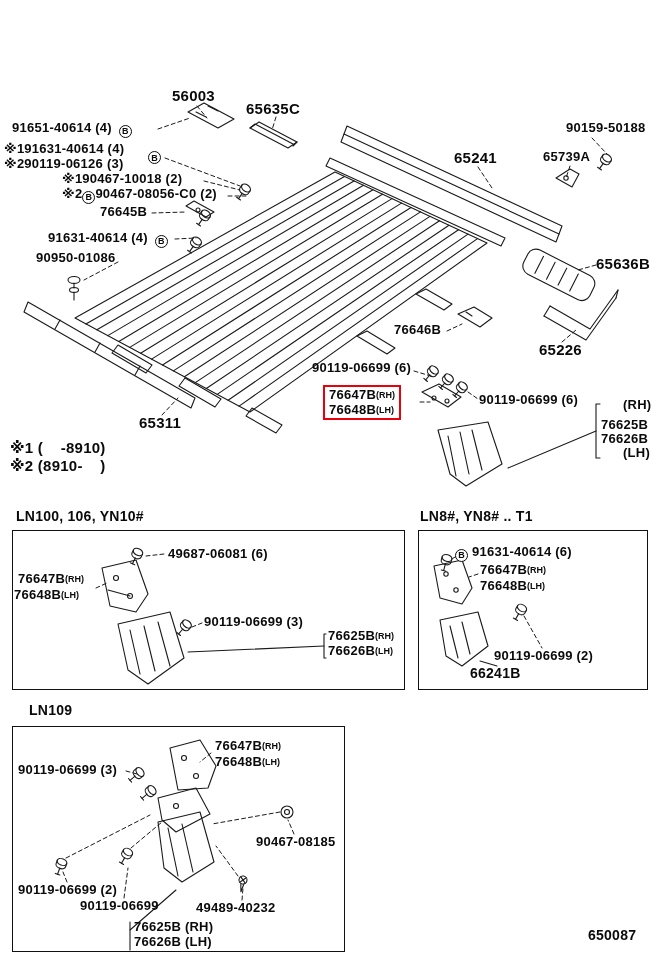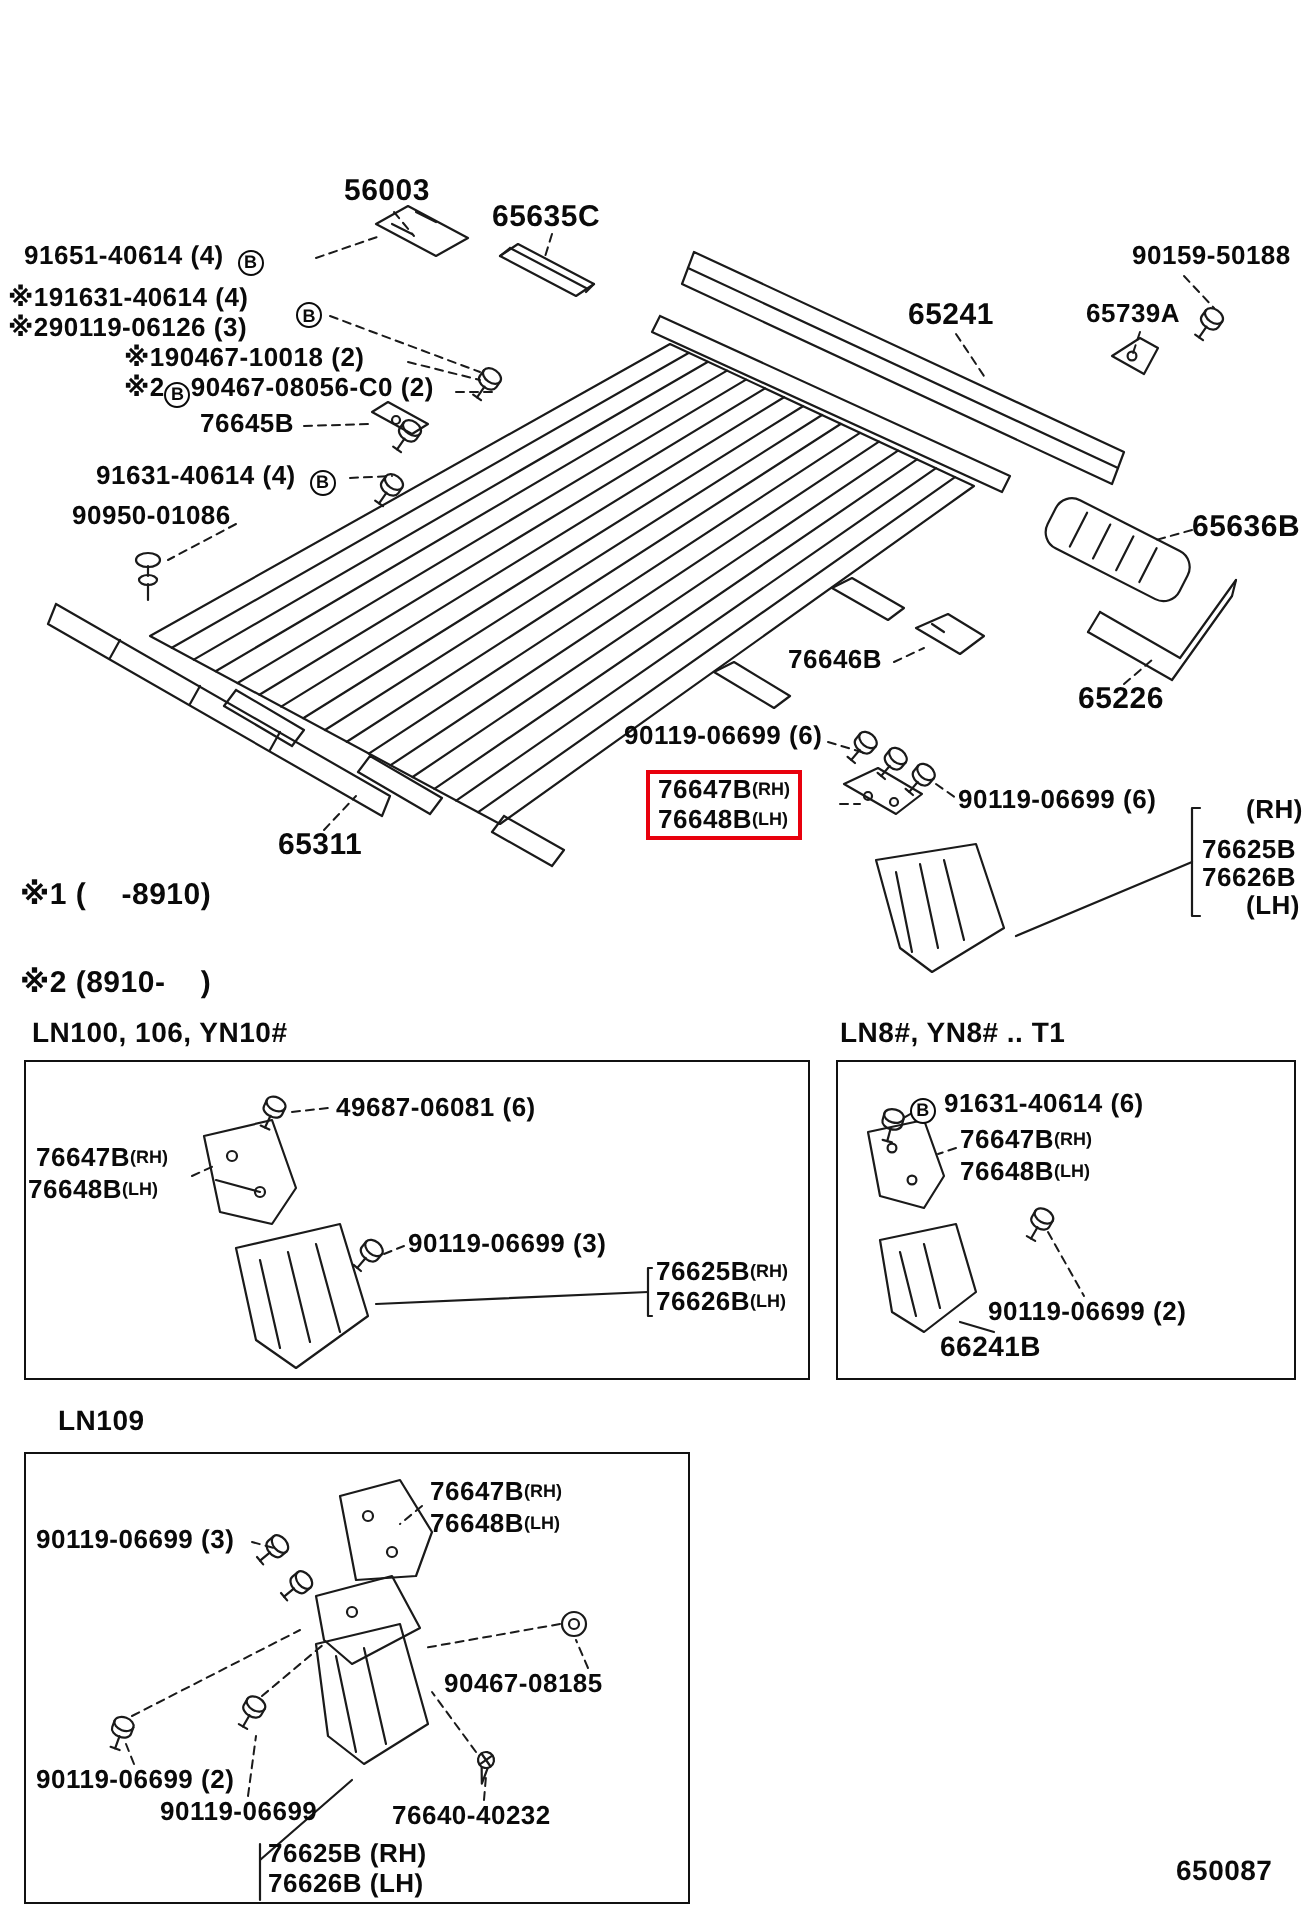--- a/index.html
+++ b/index.html
@@ -301,21 +301,21 @@
 </div>
 
 <div class="lbl" style="left:479px;top:393px">90119-06699 (6)</div>
 <div class="lbl" style="left:623px;top:398px">(RH)</div>
 <div class="lbl" style="left:601px;top:418px">76625B</div>
 <div class="lbl" style="left:601px;top:432px">76626B</div>
 <div class="lbl" style="left:623px;top:446px">(LH)</div>
 <div class="lbl lg" style="left:139px;top:415px">65311</div>
 
 <div class="lbl lg" style="left:10px;top:440px">※1 (&nbsp;&nbsp;&nbsp;&nbsp;-8910)</div>
-<div class="lbl lg" style="left:10px;top:484px">※2 (8910-&nbsp;&nbsp;&nbsp;&nbsp;)</div>
+<div class="lbl lg" style="left:10px;top:458px">※2 (8910-&nbsp;&nbsp;&nbsp;&nbsp;)</div>
 
 <div class="lbl md" style="left:16px;top:509px">LN100, 106, YN10#</div>
 <div class="lbl" style="left:168px;top:547px">49687-06081 (6)</div>
 <div class="lbl" style="left:18px;top:572px">
   <span>76647B</span><span class="sm">(RH)</span>
 </div>
 <div class="lbl" style="left:14px;top:588px">
   <span>76648B</span><span class="sm">(LH)</span>
 </div>
 <div class="lbl" style="left:204px;top:615px">90119-06699 (3)</div>
@@ -340,20 +340,20 @@
 <div class="lbl md" style="left:470px;top:666px">66241B</div>
 
 <div class="lbl md" style="left:29px;top:703px">LN109</div>
 <div class="lbl" style="left:215px;top:739px">
   <span>76647B</span><span class="sm">(RH)</span>
 </div>
 <div class="lbl" style="left:215px;top:755px">
   <span>76648B</span><span class="sm">(LH)</span>
 </div>
 <div class="lbl" style="left:18px;top:763px">90119-06699 (3)</div>
-<div class="lbl" style="left:222px;top:835px">90467-08185</div>
+<div class="lbl" style="left:256px;top:835px">90467-08185</div>
 <div class="lbl" style="left:18px;top:883px">90119-06699 (2)</div>
 <div class="lbl" style="left:80px;top:899px">90119-06699</div>
-<div class="lbl" style="left:196px;top:901px">76640-40232</div>
+<div class="lbl" style="left:196px;top:901px">49489-40232</div>
 <div class="lbl" style="left:134px;top:920px">76625B (RH)</div>
 <div class="lbl" style="left:134px;top:935px">76626B (LH)</div>
 
 <div class="lbl md" style="left:588px;top:928px">650087</div>
 
 </body></html>

